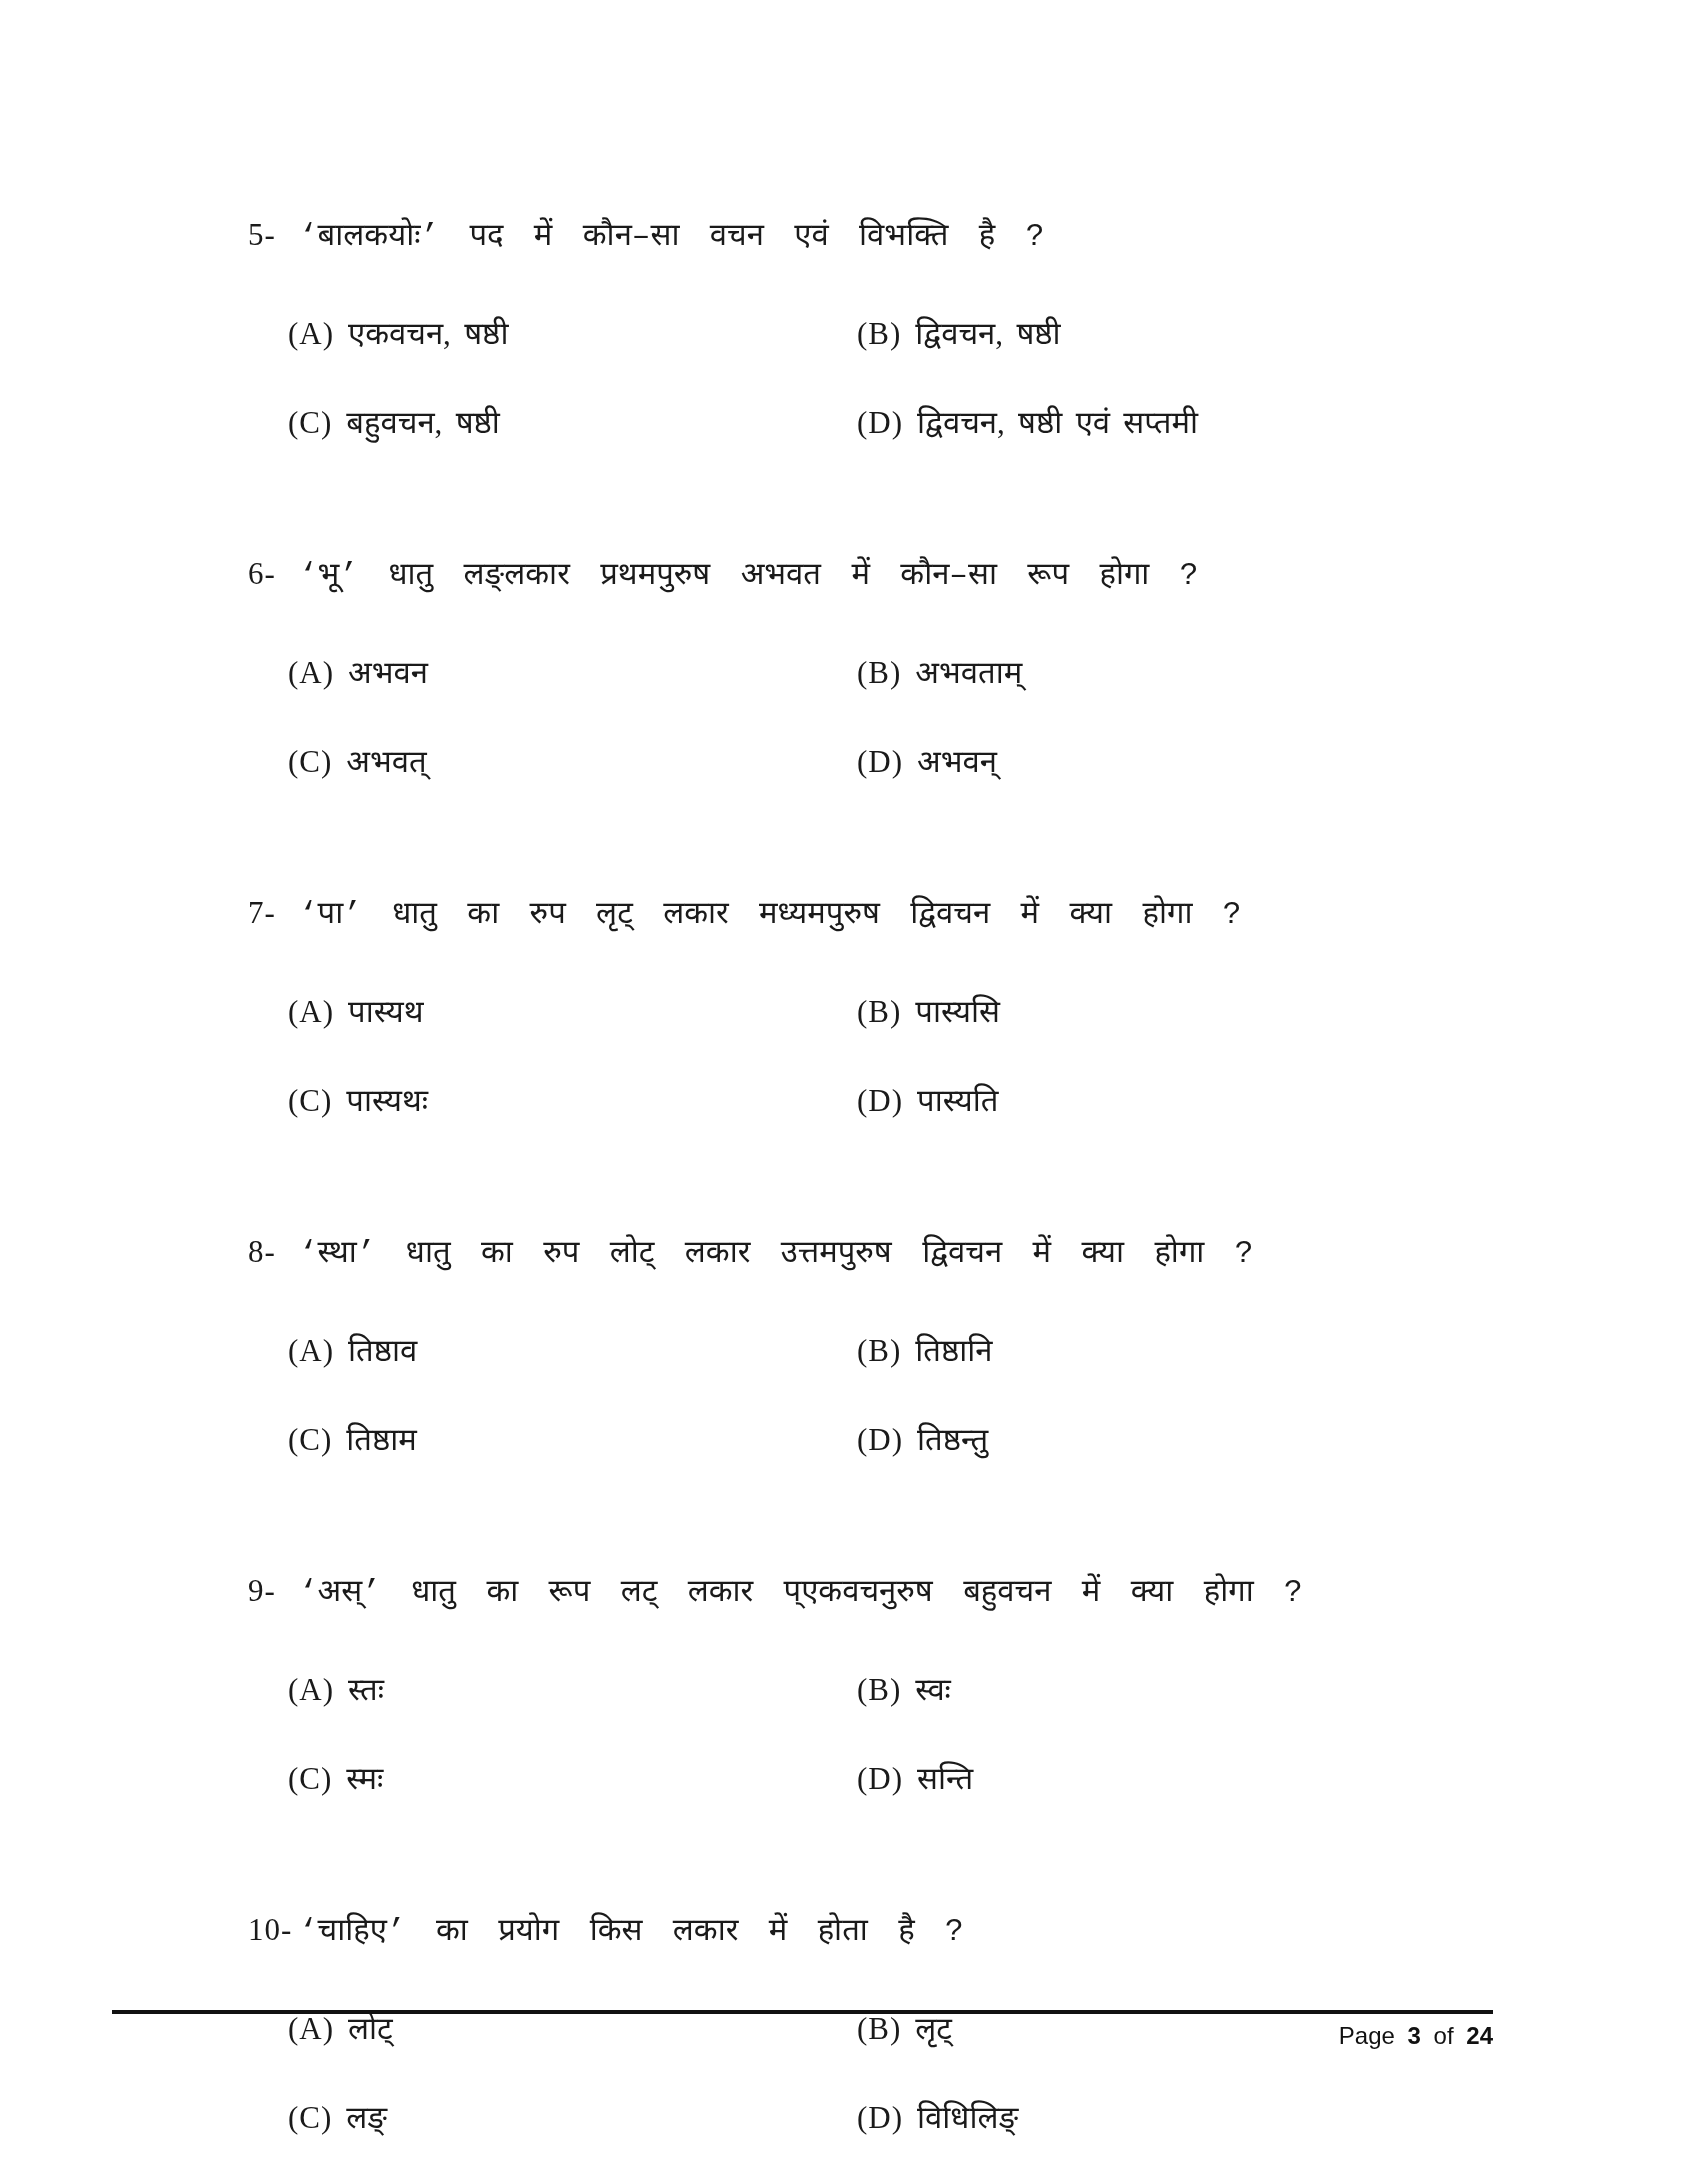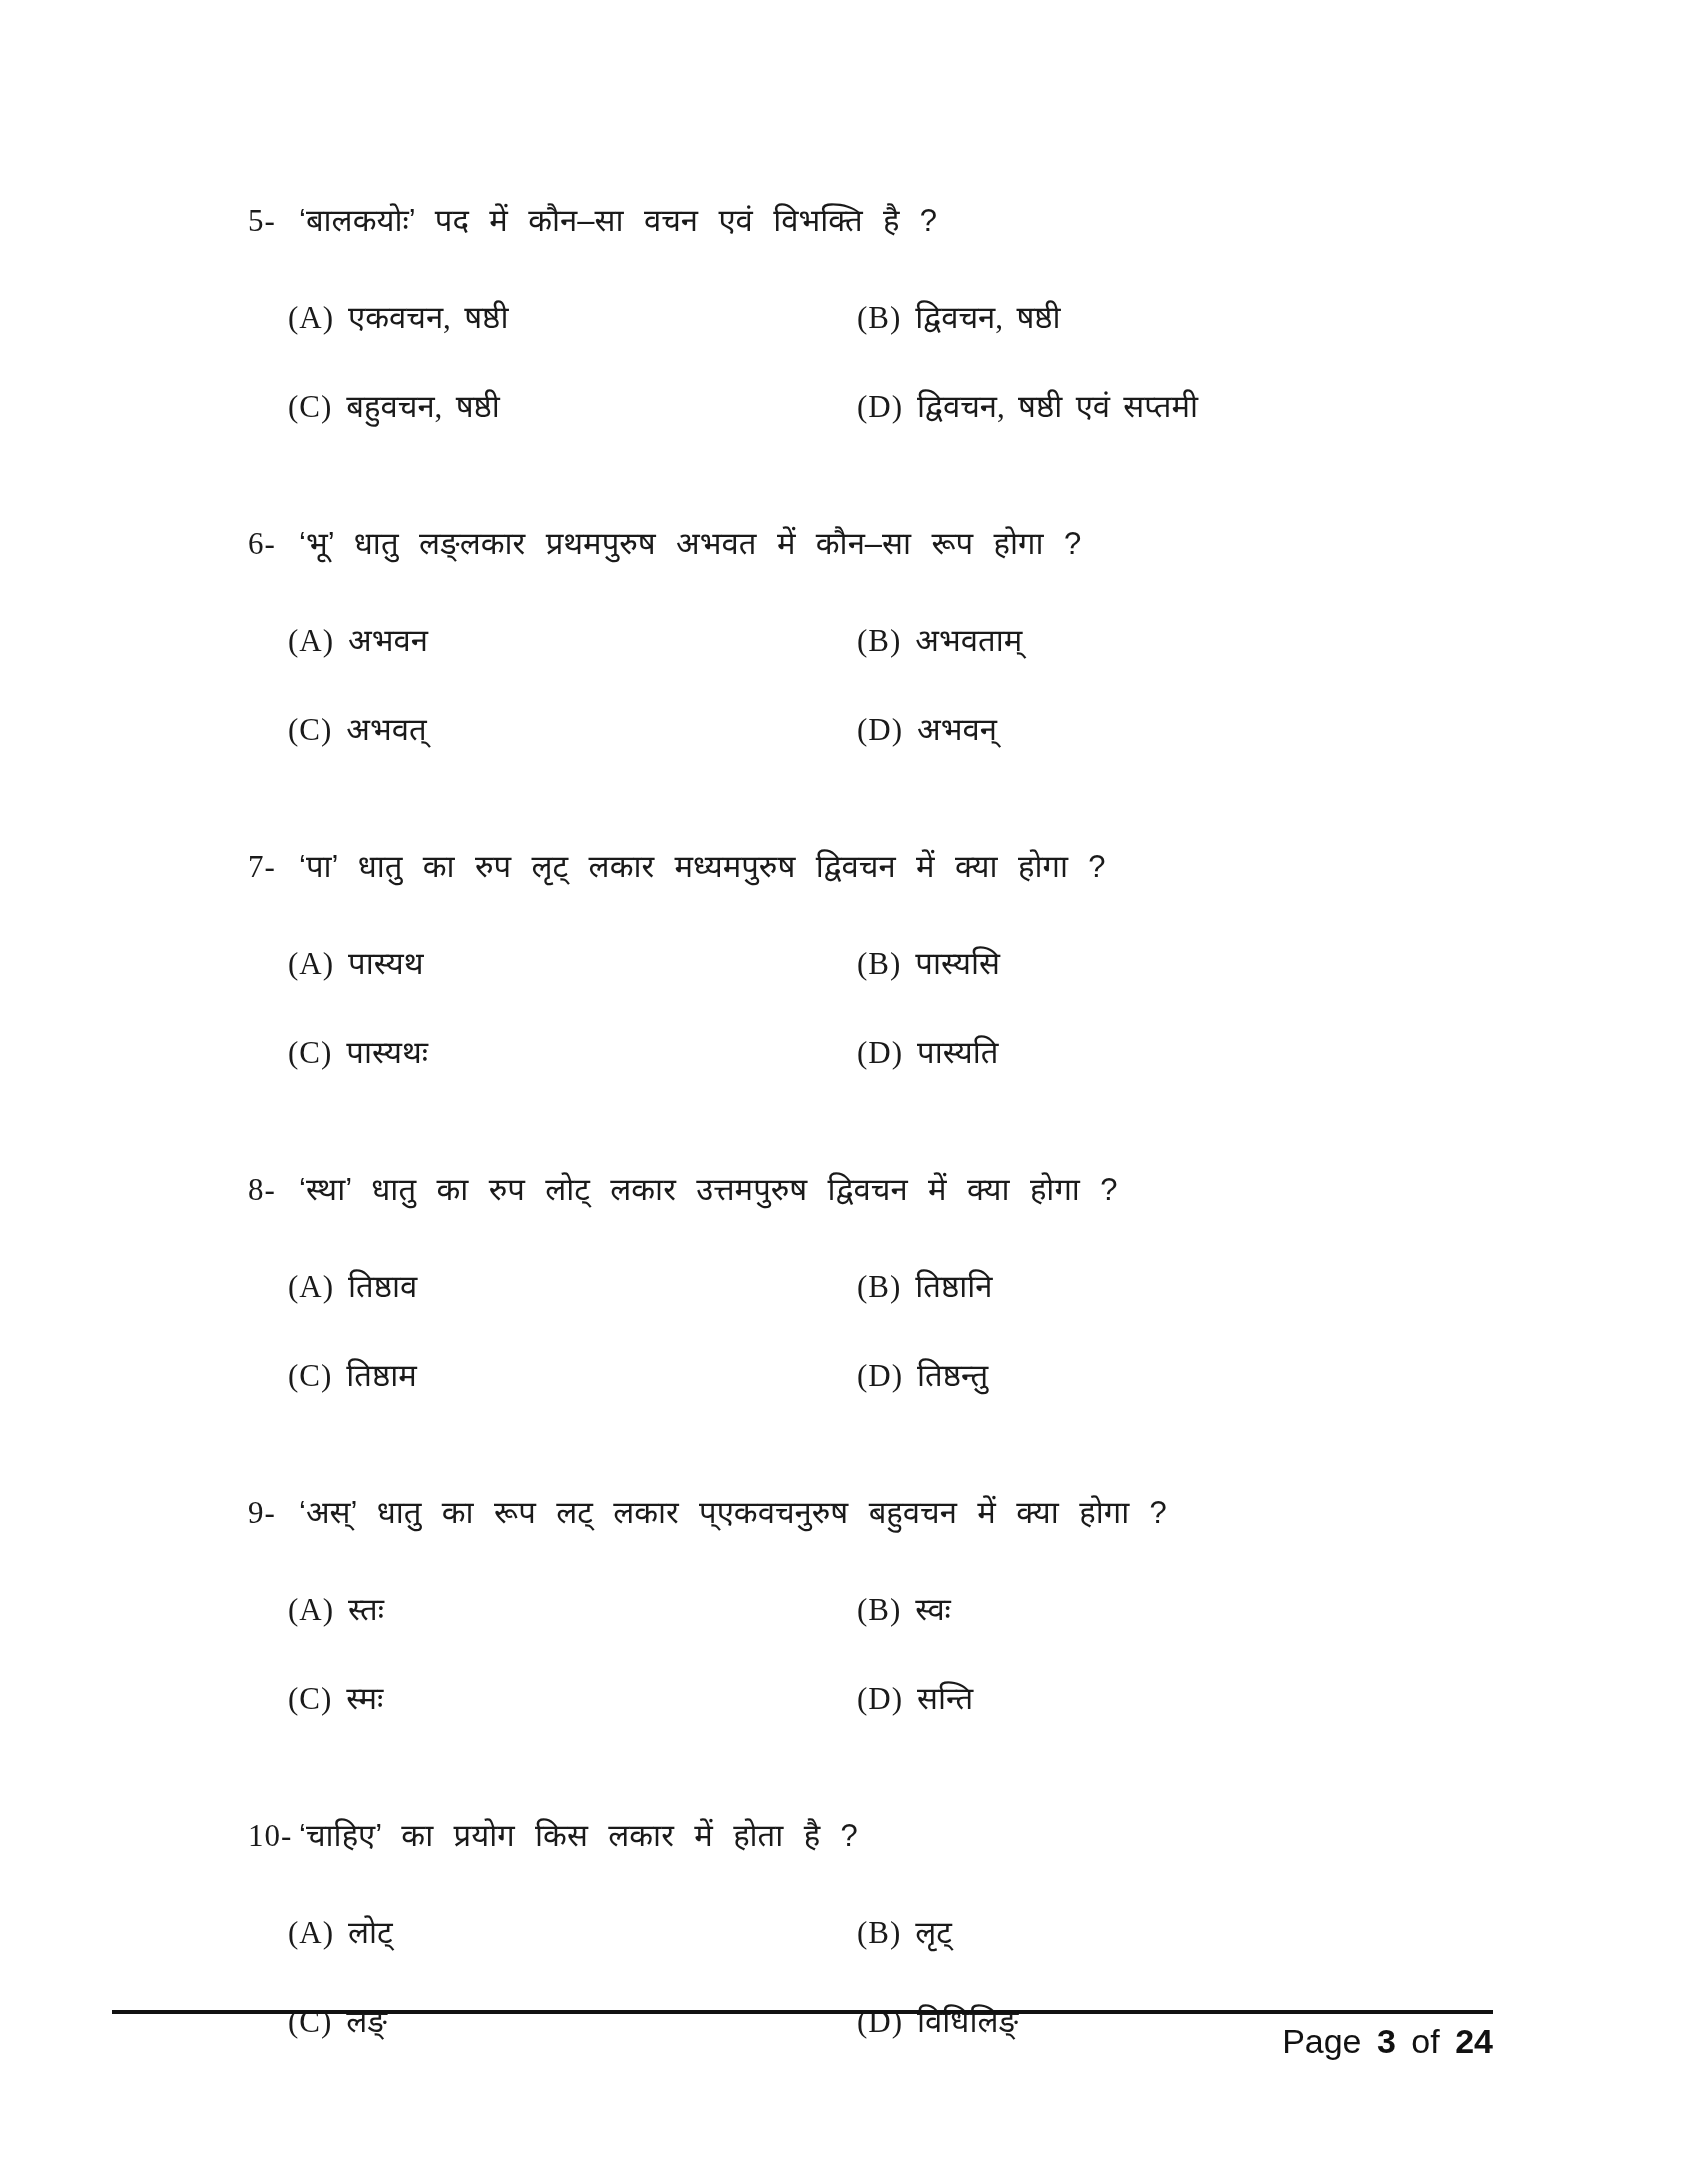--- a/index.html
+++ b/index.html
@@ -33,21 +33,22 @@
     word-spacing: 0.38em;
     white-space: nowrap;
   }
   .q-num {
     flex: 0 0 auto;
     min-width: 51px;
     font-family: "Liberation Serif", serif;
     letter-spacing: 1px;
   }
   .q-text {
-    font-family: Liberation Sans, sans-serif;
+    font-family: Liberation Mono, monospace;
+    margin-top: 16px;
   }
   .options {
     display: grid;
     grid-template-columns: 569px auto;
     row-gap: 34px;
     padding-left: 40px;
     margin-top: 42px;
   }
   .option {
     display: flex;
@@ -74,21 +75,21 @@
   }
   .footer-rule {
     height: 4px;
     background: #111111;
     width: 100%;
   }
   .footer-text {
     margin-top: 8px;
     text-align: right;
     font-family: "Liberation Sans", sans-serif;
-    font-size: 34px;
+    font-size: 24px;
     color: #111111;
   }
   .footer-text .bold {
     font-weight: bold;
   }
   .footer-text span {
     margin-left: 6px;
   }
   .footer-text span:first-child {
     margin-left: 0;

